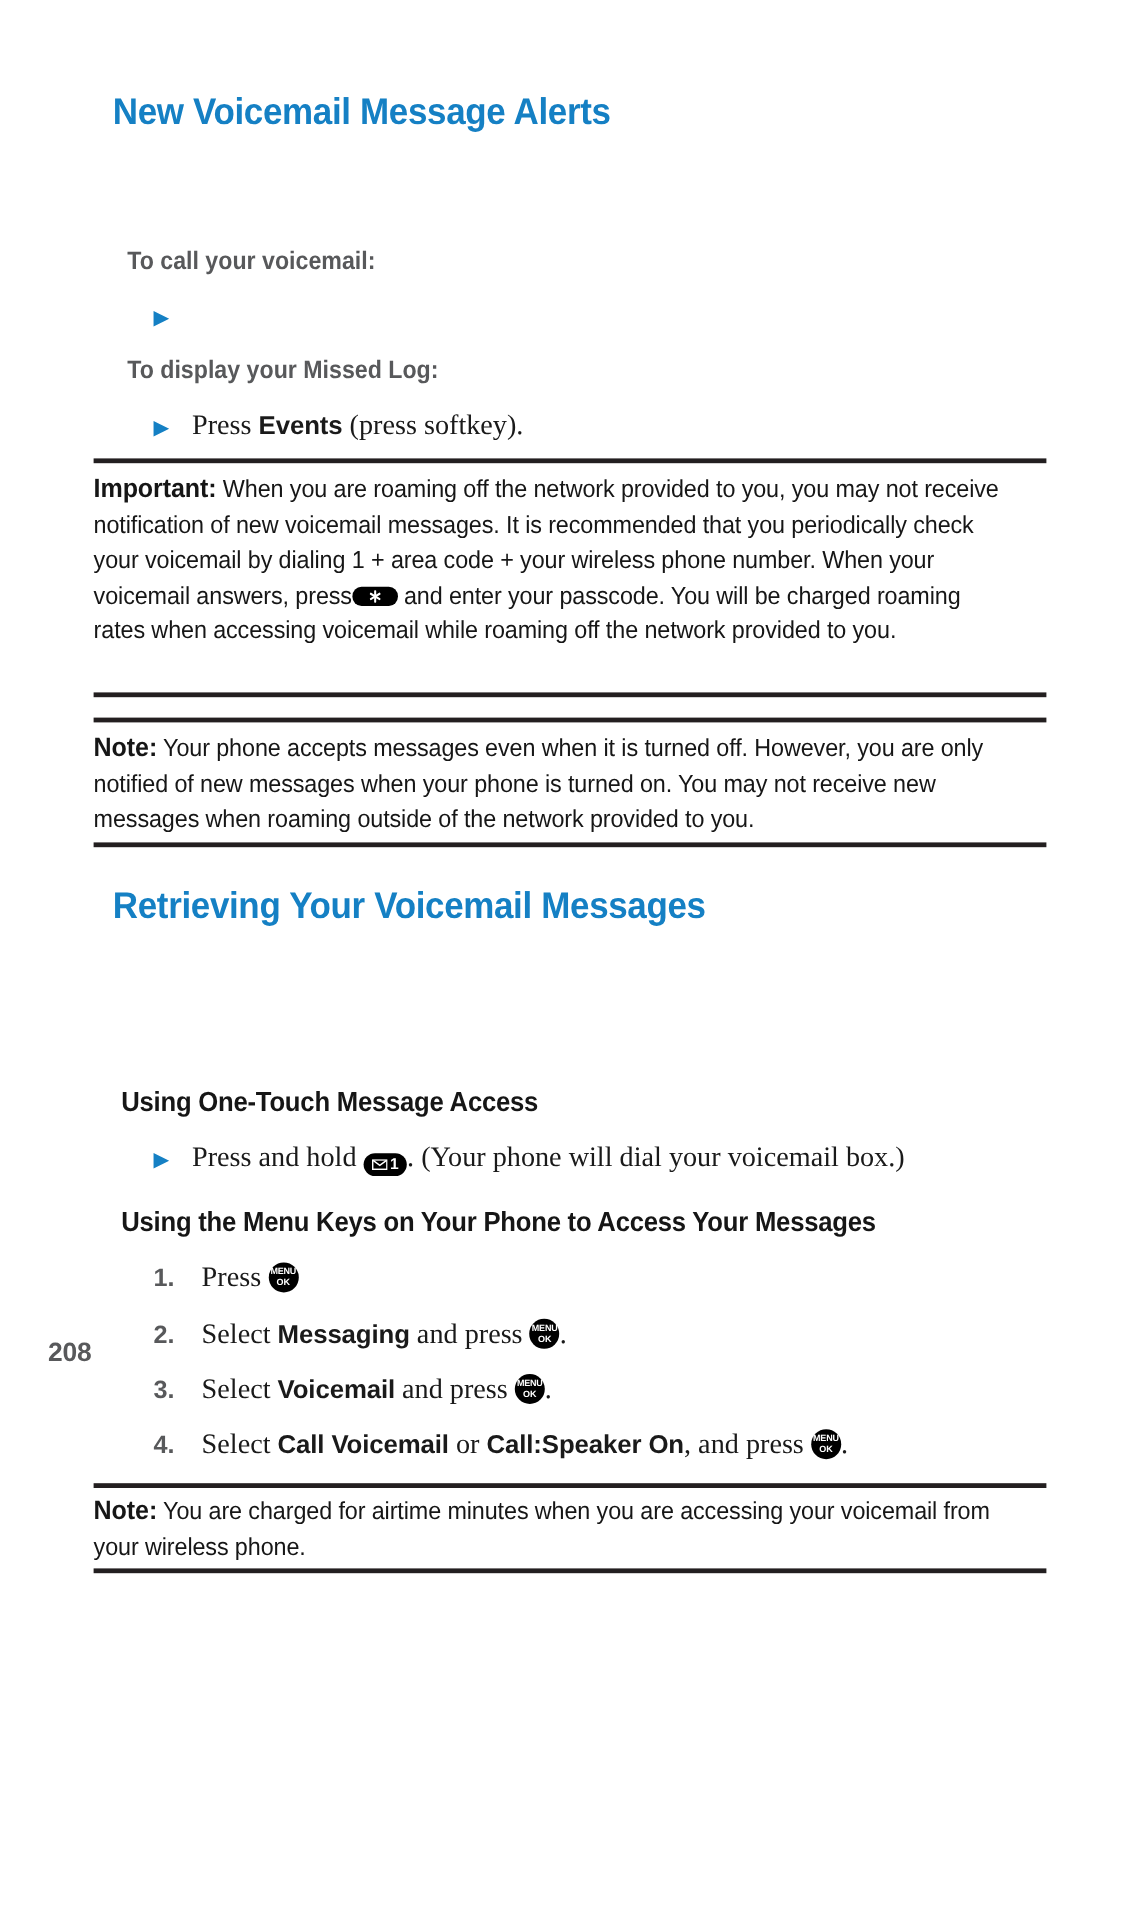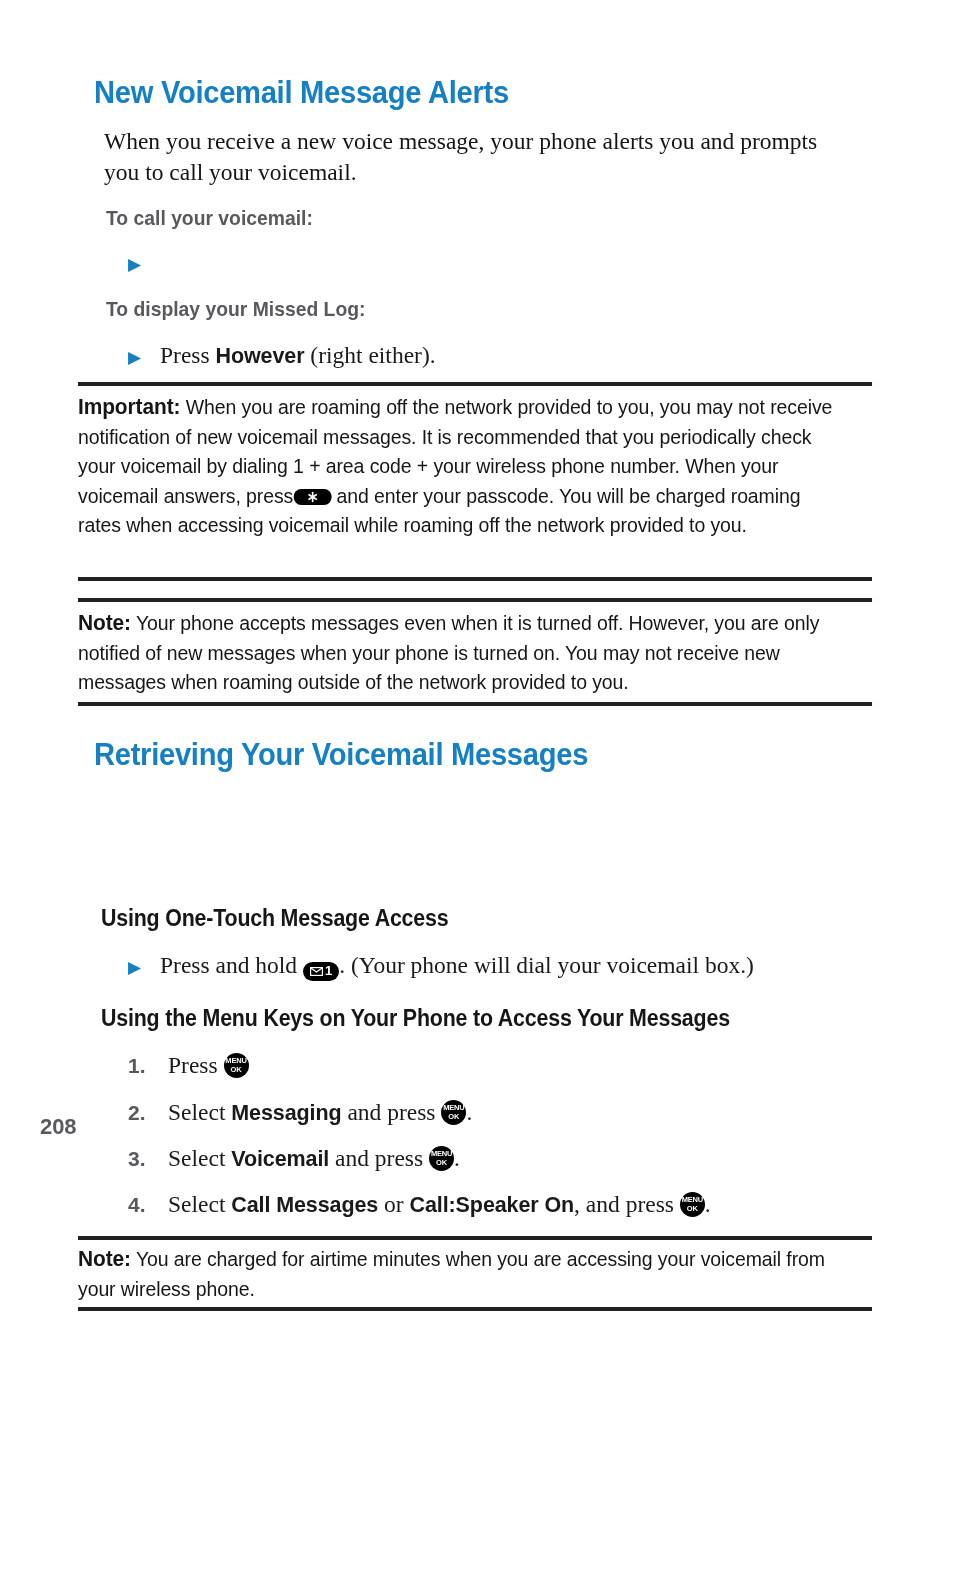--- a/index.html
+++ b/index.html
@@ -209,36 +209,35 @@
   
   .abs { position: absolute; }
 </style>
 </head>
 <body>
 
 <div class="page">
 
   <h1 class="section-heading abs" style="left:94px; top:76px;">New Voicemail Message Alerts</h1>
 
-  <p class="body-text abs" style="left:104px; top:126px; width:744px;">When you receive a new voice message, your phone alerts you and prompts you to call your voicemail.</p>
 
   <h2 class="sub-heading abs" style="left:106px; top:206px;">To call your voicemail:</h2>
 
   <div class="bullet-row abs" style="left:128px; top:249px; width:720px;">
     <span class="bullet-arrow">▶</span>
   </div>
 
   <h2 class="sub-heading abs" style="left:106px; top:297px;">To display your Missed Log:</h2>
 
   <div class="bullet-row abs" style="left:128px; top:340px; width:720px;">
     <span class="bullet-arrow">▶</span>
     <span class="bullet-text">
       <span>Press</span>
-      <b class="ui-term">However</b>
-      <span>(right either).</span>
+      <b class="ui-term">Events</b>
+      <span>(press softkey).</span>
     </span>
   </div>
 
   <div class="rule abs" style="left:78px; top:382px;"></div>
 
   <div class="callout-text abs" style="left:78px; top:392px;">
     <b>Important:</b>
     <span>When you are roaming off the network provided to you, you may not receive notification of new voicemail messages. It is recommended that you periodically check your voicemail by dialing 1 + area code + your wireless phone number. When your voicemail answers, press</span><span class="key key-star"><svg width="12" height="12" viewBox="0 0 12 12" aria-hidden="true">
           <g fill="#ffffff">
             <rect x="5.1" y="0.8" width="1.8" height="10.4" rx="0.7" transform="rotate(0 6 6)"></rect>
@@ -302,21 +301,21 @@
       <b class="ui-term">Voicemail</b>
       <span>and press</span>
       <span class="key key-menu"><span class="kmenu">MENU</span><span class="kok">OK</span></span><span>.</span>
     </span>
   </div>
 
   <div class="num-row abs" style="left:128px; top:1189px; width:780px;">
     <span class="num-marker">4.</span>
     <span class="num-text">
       <span>Select</span>
-      <b class="ui-term">Call Messages</b>
+      <b class="ui-term">Call Voicemail</b>
       <span>or</span>
       <b class="ui-term">Call:Speaker On</b><span>, and press</span>
       <span class="key key-menu"><span class="kmenu">MENU</span><span class="kok">OK</span></span><span>.</span>
     </span>
   </div>
 
   <div class="rule abs" style="left:78px; top:1236px;"></div>
 
   <div class="callout-text abs" style="left:78px; top:1244px;">
     <b>Note:</b>

